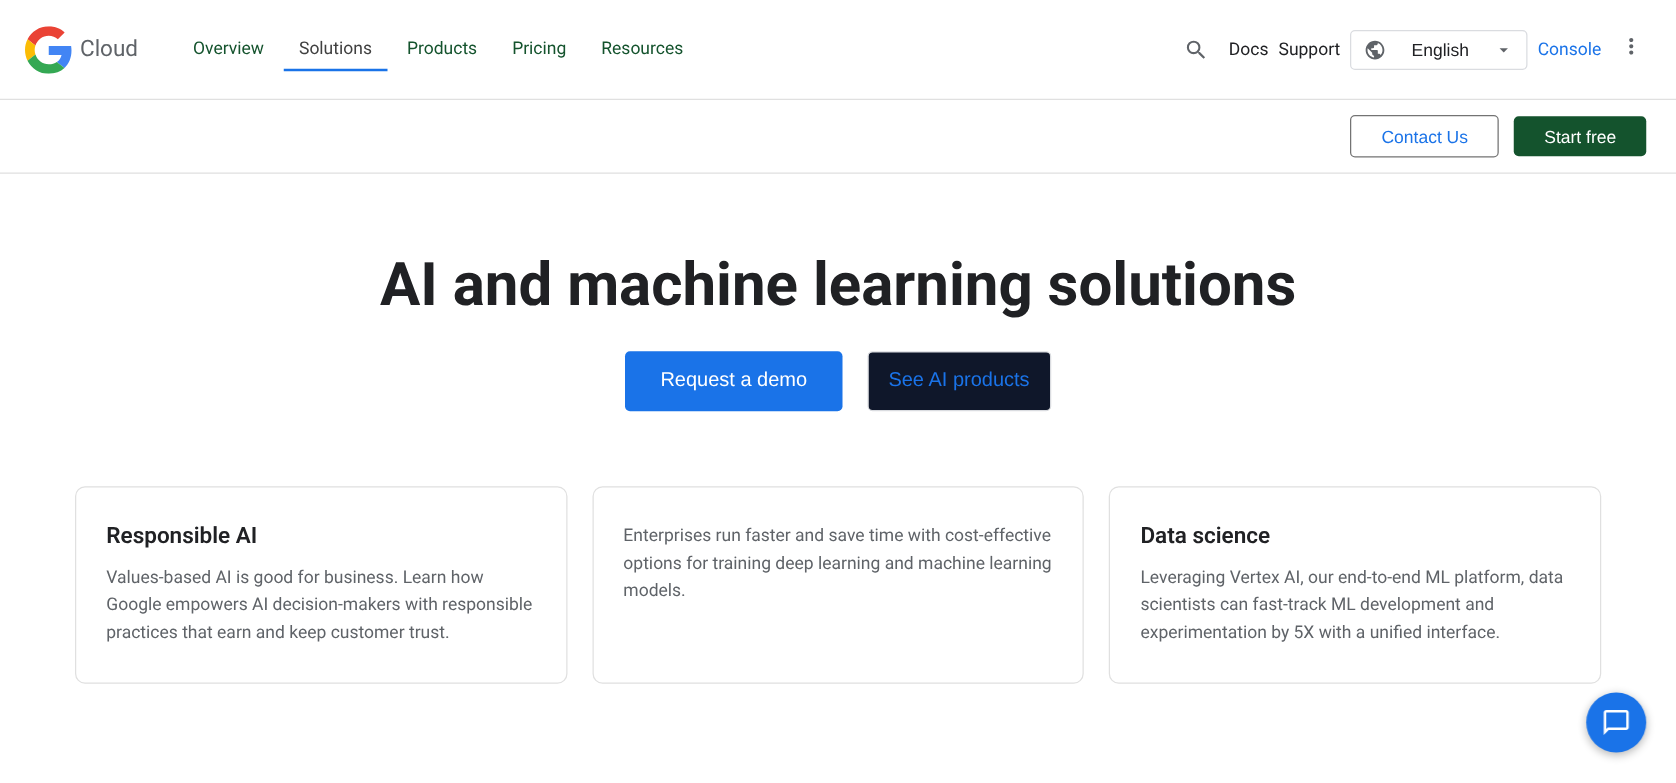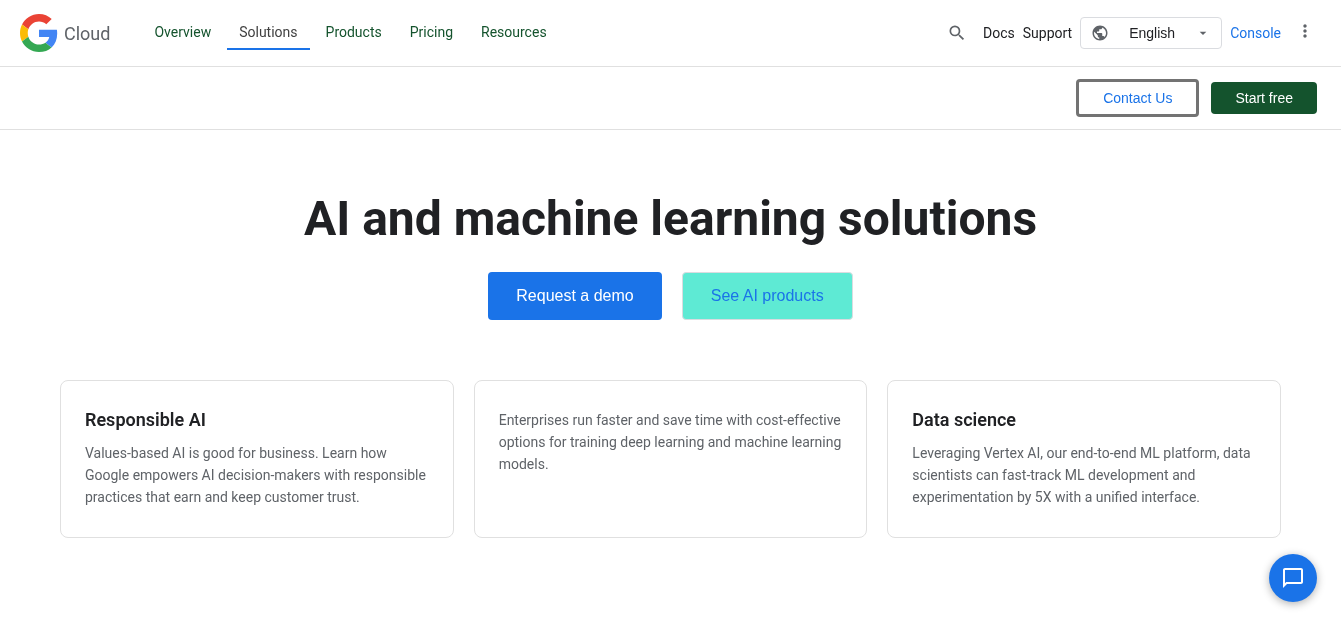--- a/index.html
+++ b/index.html
@@ -1,20 +1,20 @@
 <!DOCTYPE html>
 <html><head>
   <meta charset="utf-8">
   <style>
     * { box-sizing: border-box; margin: 0; padding: 0; }
     body { font-family: 'Google Sans', Roboto, Arial, sans-serif; background: #fff; color: #202124; font-size: 14px; }
 
     
     .nav {
-      display: flex; align-items: center; height: 67px;
+      display: flex; align-items: center; height: 80px;
       padding: 0 20px; border-bottom: 1px solid #e0e0e0;
       position: relative;
     }
     .nav-logo { display: flex; align-items: center; gap: 6px; margin-right: 32px; text-decoration: none; }
     .nav-logo-text { font-size: 18px; color: #5f6368; font-weight: 400; }
     .nav-links { display: flex; align-items: center; gap: 4px; flex: 1; }
     .nav-link {
       padding: 8px 12px; font-size: 14px; color: #14532d;
       text-decoration: none; border-bottom: 2px solid transparent;
       cursor: pointer; white-space: nowrap;
@@ -37,21 +37,21 @@
       background: none; border: none; cursor: pointer;
       padding: 4px 6px; color: #5f6368; font-size: 18px;
     }
 
     
     .sub-nav {
       display: flex; align-items: center; justify-content: flex-end;
       padding: 12px 24px; gap: 12px; border-bottom: 1px solid #e0e0e0;
     }
     .contact-btn {
-      padding: 8px 24px; border: 3px solid #737373; border-radius: 4px;
+      padding: 8px 24px; border: 1px solid #737373; border-radius: 4px;
       background: #fff; color: #1a73e8; font-size: 14px; cursor: pointer;
       font-weight: 500;
     }
     .start-free-btn {
       padding: 8px 24px; border: none; border-radius: 4px;
       background: #14532d; color: #fff; font-size: 14px; cursor: pointer;
       font-weight: 500;
     }
 
     
@@ -61,21 +61,21 @@
     }
     .hero-title { font-size: 48px; font-weight: 700; color: #202124; line-height: 1.2; margin-bottom: 24px; }
     .hero-subtitle { font-size: 16px; color: #5f6368; line-height: 1.6; max-width: 680px; margin: 0 auto 36px; }
     .hero-buttons { display: flex; gap: 20px; justify-content: center; }
     .btn-primary {
       padding: 14px 28px; background: #1a73e8; color: #fff;
       border: none; border-radius: 4px; font-size: 16px; font-weight: 500;
       cursor: pointer;
     }
     .btn-secondary {
-      padding: 14px 28px; background: #5eead4; color: #1a73e8;
+      padding: 14px 16px; background: #0f172a; color: #1a73e8;
       border: 1px solid #dadce0; border-radius: 4px; font-size: 16px;
       font-weight: 500; cursor: pointer;
     }
 
     
     .cards-section {
       display: flex; gap: 20px; padding: 20px 60px;
       max-width: 1341px; margin: 0 auto;
     }
     .card {

